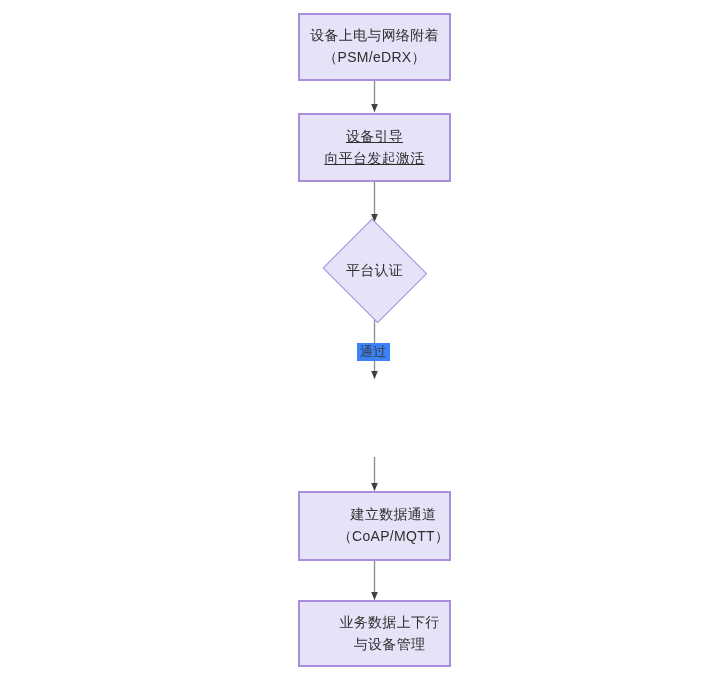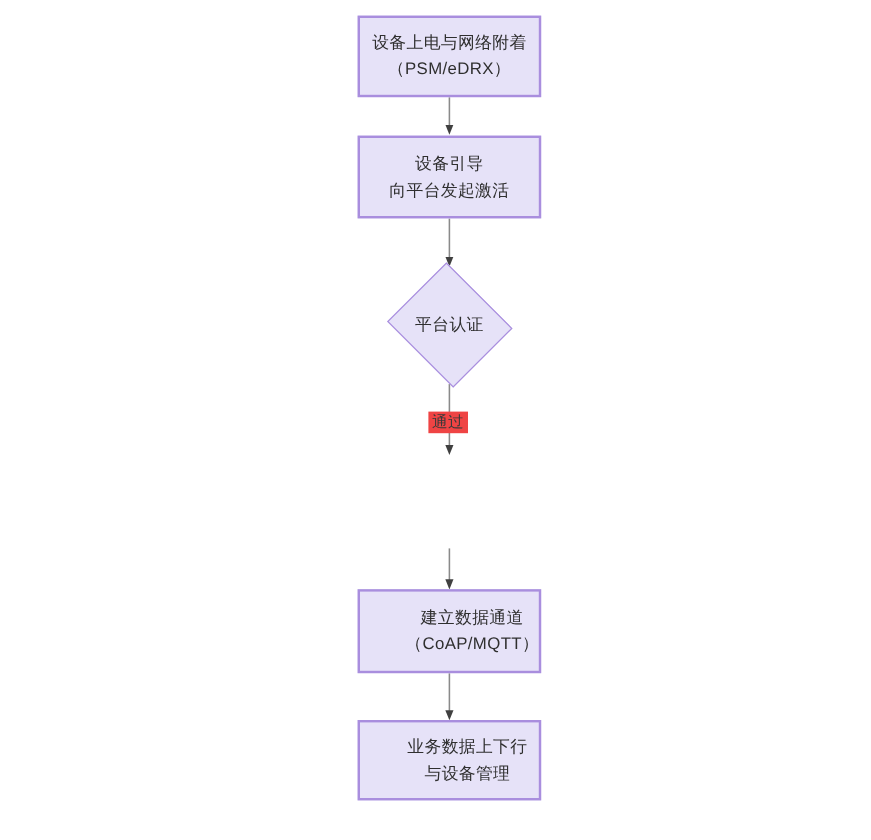--- a/index.html
+++ b/index.html
@@ -66,21 +66,21 @@
     z-index: 2;
     font-size: 14px;
     color: #2f2f2f;
     text-align: center;
     letter-spacing: 0.3px;
   }
 
   
   .edge-label {
     position: absolute;
-    background: #ef4444;
+    background: #3b82f6;
     color: #3a3a3a;
     font-size: 13px;
     padding: 1px 3px;
     line-height: 1.25;
     white-space: nowrap;
     letter-spacing: 0.3px;
   }
 
   
   svg.connectors {
@@ -110,21 +110,21 @@
     <line x1="372.5" y1="320" x2="372.5" y2="375" stroke="#8a8a8a" stroke-width="1.3" marker-end="url(#arrowhead)"></line>
 
     <line x1="372.5" y1="457" x2="372.5" y2="487" stroke="#8a8a8a" stroke-width="1.3" marker-end="url(#arrowhead)"></line>
 
     <line x1="372.5" y1="561" x2="372.5" y2="596" stroke="#8a8a8a" stroke-width="1.3" marker-end="url(#arrowhead)"></line>
   </svg>
 
   <div class="node-box" style="left:296px; top:13px; width:153px; height:68px;">设备上电与网络附着
 （PSM/eDRX）</div>
 
-  <div class="node-box" style="left:296px; top:113px; width:153px; height:69px;">设备引导
+  <div class="node-box" style="left:296px; top:113px; width:153px; height:69px;text-decoration:underline;">设备引导
 向平台发起激活</div>
 
   <div class="node-diamond" style="left:317px; top:221px; width:111px; height:99px;">
     <div class="diamond-shape"></div>
     <div class="diamond-label">平台认证</div>
   </div>
 
   <div class="edge-label" style="left:355px; top:343px;">通过</div>
 
 

